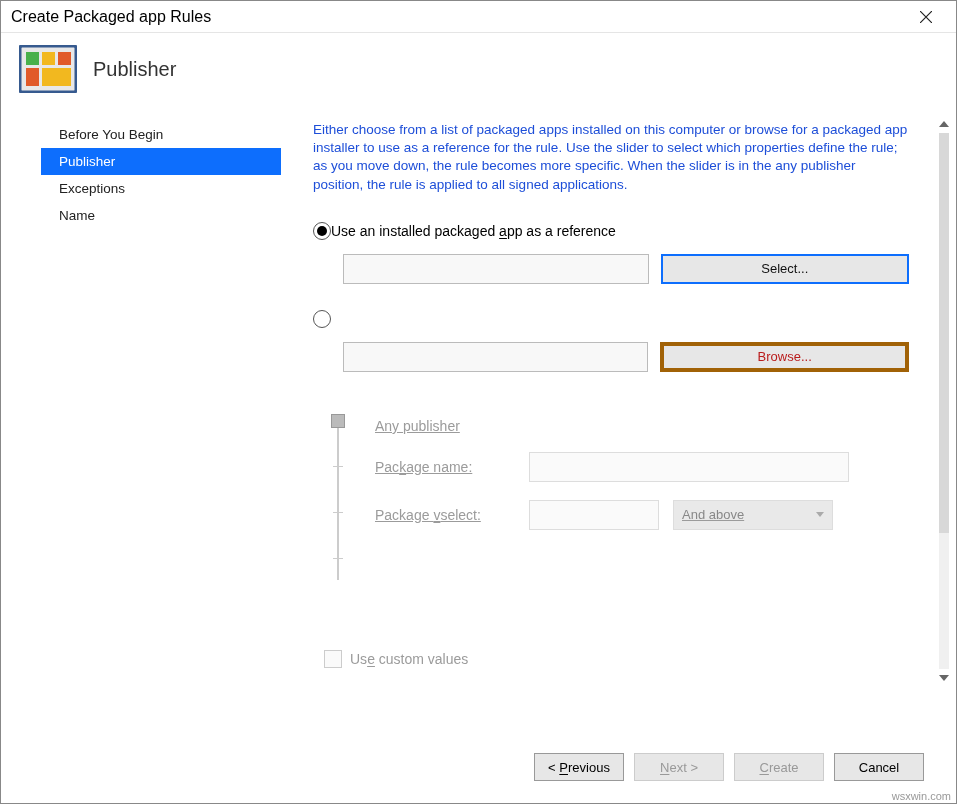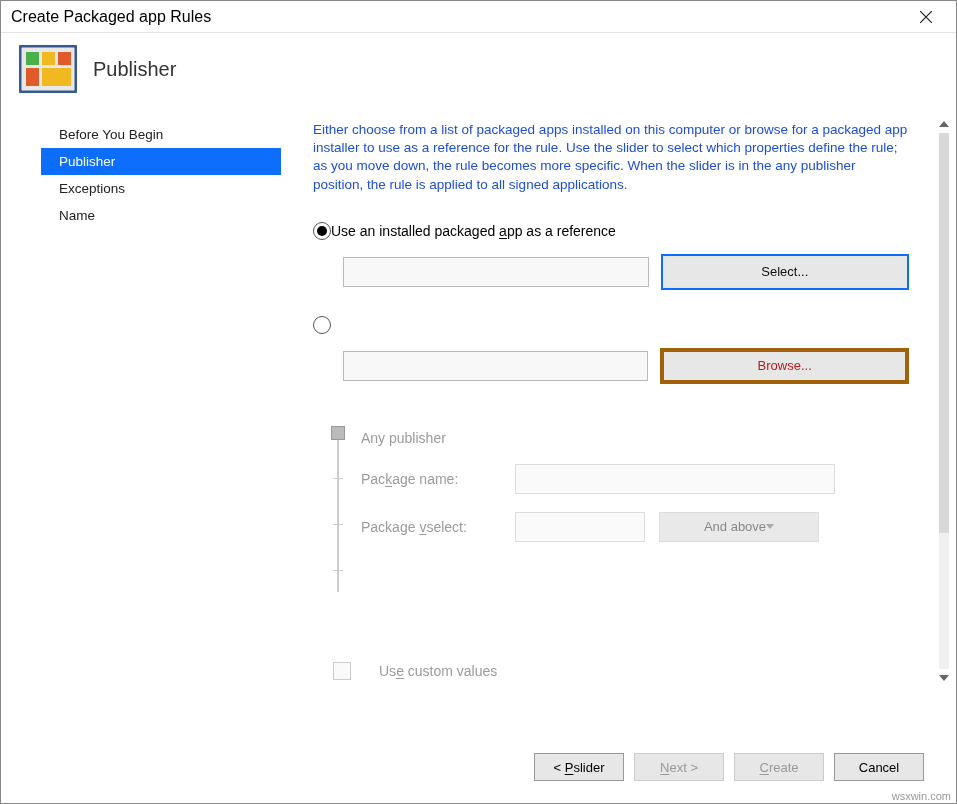--- a/index.html
+++ b/index.html
@@ -20,36 +20,36 @@
   .content { padding:0 32px 0 32px; max-width:660px; position:relative; }
   .intro { line-height:1.35; font-size:13.5px; color:#1d4ed8; margin-bottom:28px; }
   .opt-row { display:flex; align-items:center; margin-top:10px; }
   .radio { width:18px; height:18px; border:1px solid #555; border-radius:50%; display:flex; align-items:center; justify-content:center; background:#fff; flex:0 0 18px; }
   .radio.checked::after { content:""; width:10px; height:10px; border-radius:50%; background:#000; }
   .opt-label { font-size:14px; }
   u.acc { text-decoration:underline; text-underline-offset:2px; }
   .field-row { display:flex; gap:12px; margin:14px 0 26px 30px; align-items:center; }
   .textbox { height:30px; border:1px solid #bbb; background:#f8f8f8; padding:0 6px; }
   .textbox.w1 { width:320px; }
-  .big-btn { height:36px; width:260px; border:1px solid #999; background:#e7e7e7; font-size:13px; cursor:default; }
+  .big-btn { height:30px; width:260px; border:1px solid #999; background:#e7e7e7; font-size:13px; cursor:default; }
   .big-btn.primary { border:2px solid #0d6efd; background:#e7e7e7; color:#111; }
   .big-btn.disabled { color:#b91c1c; background:#e7e7e7; border:4px solid #a16207; }
-  .slider-area { border:0; padding:20px 10px 10px 10px; margin-top:6px; color:#9b9b9b; display:flex; gap:8px; }
+  .slider-area { border:0; padding:20px 10px 10px 10px; margin-top:6px; color:#9b9b9b; display:flex; gap:22px;text-decoration:underline; }
   .slider-col { width:30px; display:flex; flex-direction:column; align-items:center; }
   .slider-track { position:relative; width:2px; height:160px; background:#ccc; margin-top:2px; }
   .slider-thumb { position:absolute; top:-6px; left:-6px; width:14px; height:14px; background:#bbb; border:1px solid #999; }
   .slider-tick { position:absolute; left:-4px; width:10px; height:1px; background:#ccc; }
   .sl-rows { display:flex; flex-direction:column; gap:18px; flex:1; }
   .sl-row { display:flex; align-items:center; gap:14px; }
   .sl-lbl { width:140px; font-size:14px; color:#9b9b9b; }
   .sl-input { height:30px; width:320px; border:1px solid #ddd; background:#fafafa; }
   .sl-input.short { width:130px; }
-  .combo { height:30px; width:160px; display:flex; align-items:center; padding:0 8px; justify-content:center; border:1px solid #ddd; background:#e9e9e9; color:#888; }
+  .combo { height:30px; width:160px; display:flex; align-items:center; padding:0 8px; justify-content:space-between; border:1px solid #ddd; background:#e9e9e9; color:#888; }
   .combo .caret { width:0; height:0; border-left:4px solid transparent; border-right:4px solid transparent; border-top:5px solid #aaa; }
-  .cb-row { display:flex; align-items:center; gap:28px; margin-top:60px; margin-left:20px; color:#9b9b9b; font-size:14px; }
+  .cb-row { display:flex; align-items:center; gap:8px; margin-top:60px; margin-left:11px; color:#9b9b9b; font-size:14px; }
   .cb { width:18px; height:18px; border:1px solid #ccc; background:#fafafa; }
   .scrollbar { position:absolute; right:4px; top:8px; width:16px; height:560px; background:transparent; }
   .sb-arrow { width:0; height:0; border-left:5px solid transparent; border-right:5px solid transparent; position:absolute; left:3px; }
   .sb-up { border-bottom:6px solid #666; top:0; }
   .sb-down { border-top:6px solid #666; bottom:0; }
   .sb-track { position:absolute; top:12px; bottom:12px; left:3px; right:3px; background:#f0f0f0; }
   .sb-thumb { position:absolute; left:0; right:0; top:0; height:400px; background:#d8d8d8; }
   .footer { padding:16px 32px 22px 0; display:flex; justify-content:flex-end; gap:10px; }
   .ftr-btn { width:90px; height:28px; border:1px solid #999; background:#e7e7e7; font-size:13px; }
   .ftr-btn.disabled { color:#999; border:1px solid #ccc; }
@@ -151,21 +151,21 @@
       <div class="sb-track">
           <div class="sb-thumb"></div>
         </div>
       <div class="sb-arrow sb-down"></div>
     </div>
   </div>
 </div>
 
 <div class="footer">
   <button class="ftr-btn">
-    <span>&lt; </span><u class="acc">P</u><span>slider</span>
+    <span>&lt; </span><u class="acc">P</u><span>revious</span>
   </button>
   <button class="ftr-btn disabled">
     <u class="acc">N</u><span>ext &gt;</span>
   </button>
   <button class="ftr-btn disabled">
     <u class="acc">C</u><span>reate</span>
   </button>
   <button class="ftr-btn">Cancel</button>
 </div>
 

